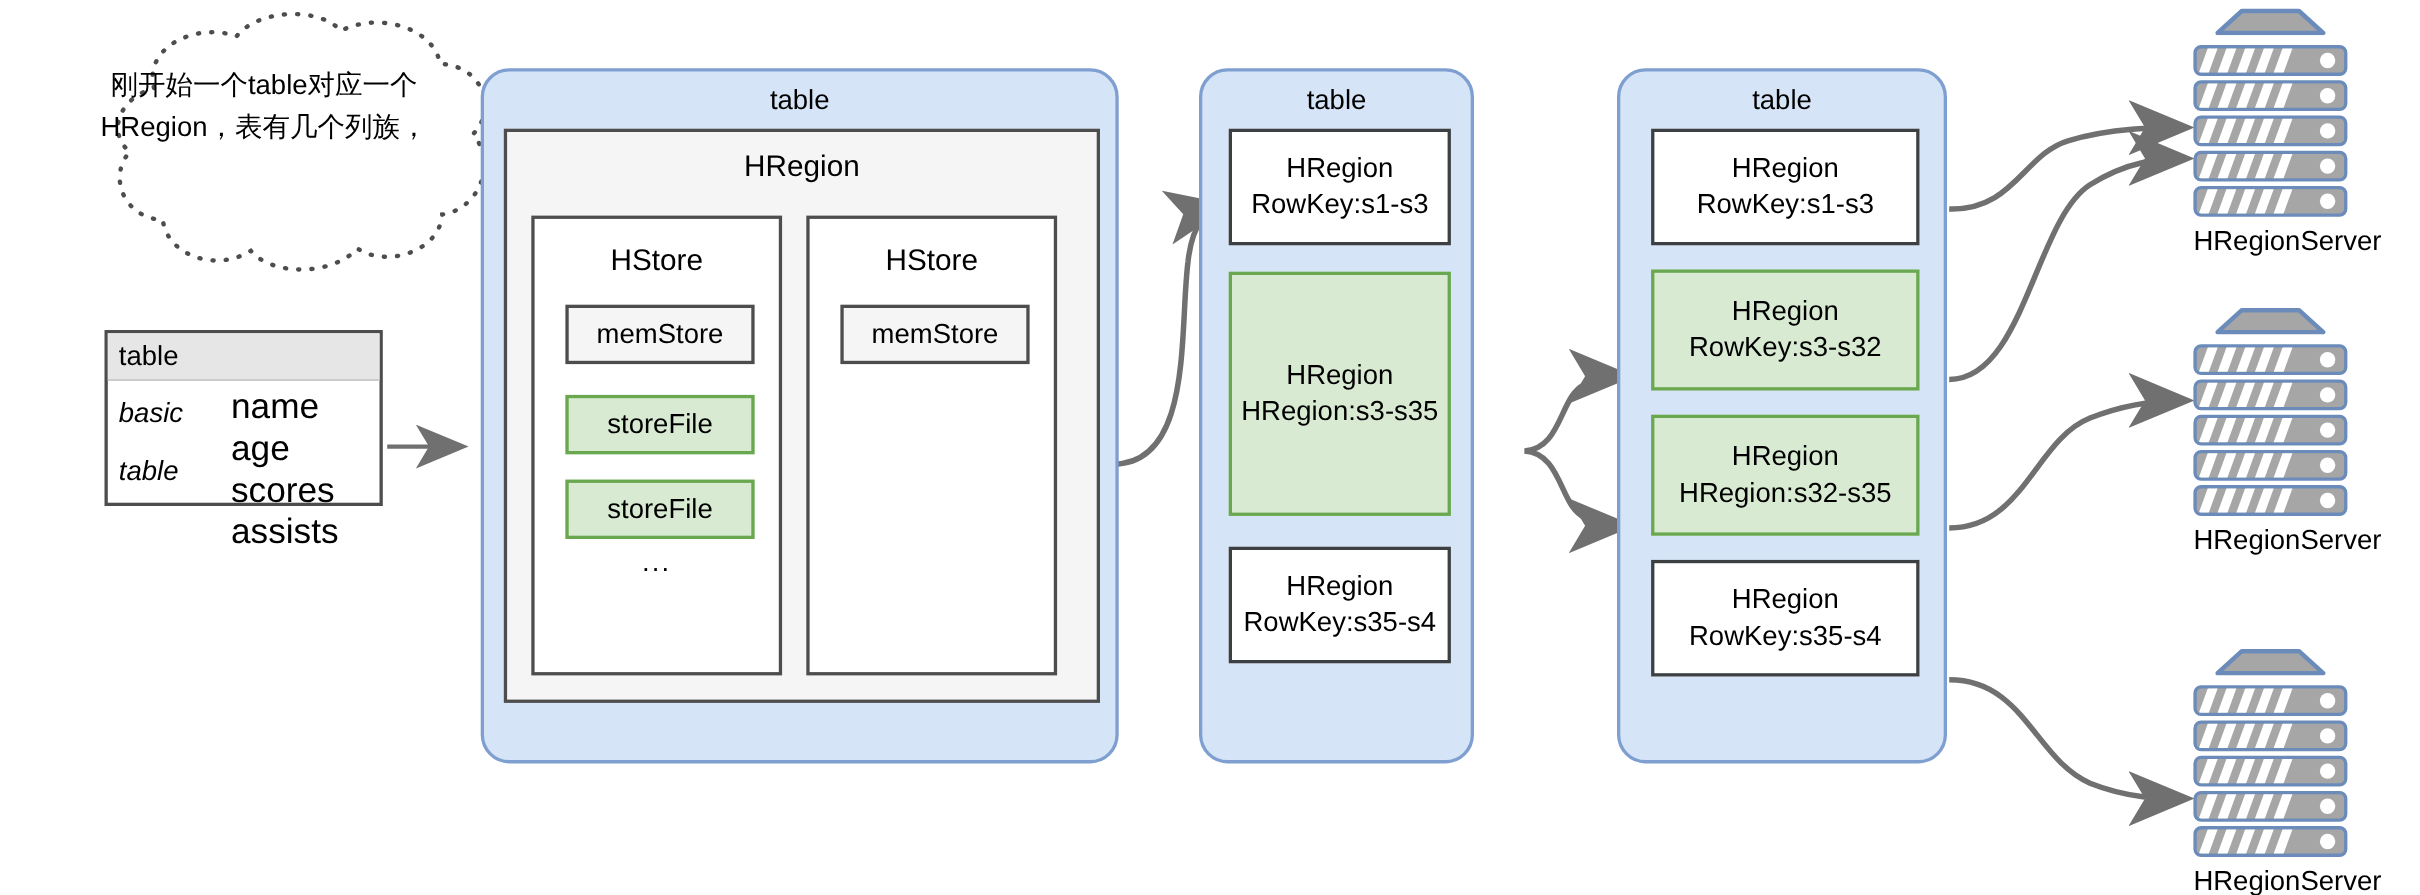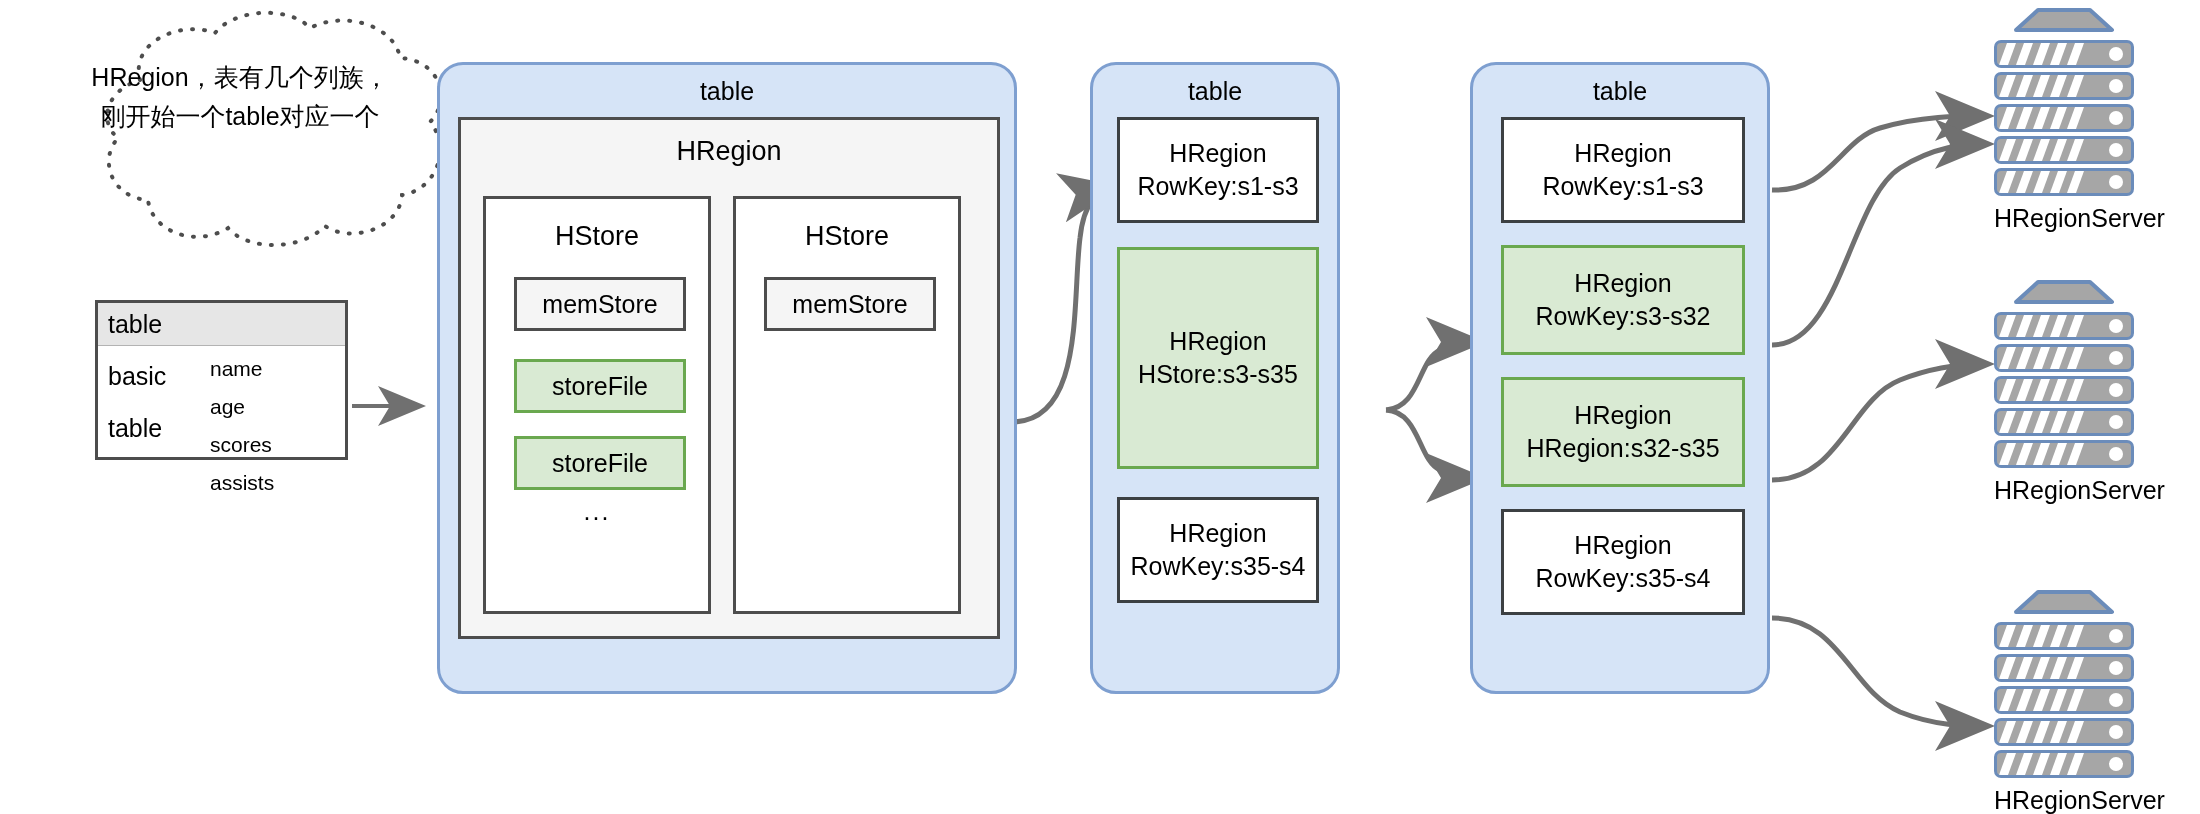--- a/index.html
+++ b/index.html
@@ -13,24 +13,24 @@
       font-size:25px;line-height:39px;color:#000;}
   .cloud-text div{white-space:nowrap;}
 
   
   .schema{position:absolute;left:95px;top:300px;width:253px;height:160px;
       border:3px solid #4d4d4d;background:#ffffff;box-sizing:border-box;}
   .schema-head{height:42px;background:#e6e6e6;border-bottom:1px solid #b3b3b3;
       display:flex;align-items:center;padding-left:10px;font-size:25px;}
   .schema-body{display:flex;padding-top:4px;}
   .schema-col{display:flex;flex-direction:column;}
-  .schema-col.cf{width:96px;padding-left:10px;}
+  .schema-col.cf{width:96px;padding-left:10px;font-style:italic;}
   .schema-col.q{padding-left:6px;}
   .schema-cf{font-size:25px;height:52px;line-height:52px;}
-  .schema-q{font-size:21px;height:38px;line-height:38px;}
+  .schema-q{font-size:32px;height:38px;line-height:38px;}
 
   
   .tbl{position:absolute;background:#d6e4f7;border:3px solid #7e9fd0;
        border-radius:26px;box-sizing:border-box;}
   .tbl-title{position:absolute;left:0;right:0;top:12px;text-align:center;
        font-size:25px;color:#000;}
 
   
   .hregion{position:absolute;background:#f5f5f5;border:3px solid #4d4d4d;box-sizing:border-box;}
   .hregion-title{position:absolute;left:0;right:0;top:16px;text-align:center;font-size:27px;}
@@ -86,22 +86,22 @@
 
     <path d="M1386,410 C1420,412 1418,460 1440,470 C1455,477 1468,478 1476,478" fill="none" stroke="#707070" stroke-width="5" marker-end="url(#ah)"></path>
 
     <path d="M1772,190 C1830,192 1840,140 1880,128 C1920,116 1960,116 1985,116" fill="none" stroke="#707070" stroke-width="5" marker-end="url(#ah)"></path>
     <path d="M1772,345 C1840,345 1850,200 1900,168 C1935,146 1965,144 1985,144" fill="none" stroke="#707070" stroke-width="5" marker-end="url(#ah)"></path>
     <path d="M1772,480 C1840,480 1850,400 1900,380 C1935,366 1965,364 1985,364" fill="none" stroke="#707070" stroke-width="5" marker-end="url(#ah)"></path>
     <path d="M1772,618 C1840,618 1850,690 1900,712 C1935,726 1965,726 1985,726" fill="none" stroke="#707070" stroke-width="5" marker-end="url(#ah)"></path>
   </svg>
 
   <div class="cloud-text">
+    <div>刚开始一个table对应一个</div>
     <div>HRegion，表有几个列族，</div>
-    <div>刚开始一个table对应一个</div>
   </div>
 
   <div class="schema">
     <div class="schema-head">table</div>
     <div class="schema-body">
       <div class="schema-col cf">
         <span class="schema-cf">basic</span>
         <span class="schema-cf">table</span>
       </div>
       <div class="schema-col q">
@@ -136,21 +136,21 @@
 
   <div class="tbl" style="left:1090px;top:62px;width:250px;height:632px;">
     <div class="tbl-title">table</div>
 
     <div class="rcard white" style="left:24px;top:52px;width:202px;height:106px;">
       <span>HRegion</span>
       <span>RowKey:s1-s3</span>
     </div>
     <div class="rcard green" style="left:24px;top:182px;width:202px;height:222px;">
       <span>HRegion</span>
-      <span>HStore:s3-s35</span>
+      <span>HRegion:s3-s35</span>
     </div>
     <div class="rcard white" style="left:24px;top:432px;width:202px;height:106px;">
       <span>HRegion</span>
       <span>RowKey:s35-s4</span>
     </div>
   </div>
 
   <div class="tbl" style="left:1470px;top:62px;width:300px;height:632px;">
     <div class="tbl-title">table</div>
 

